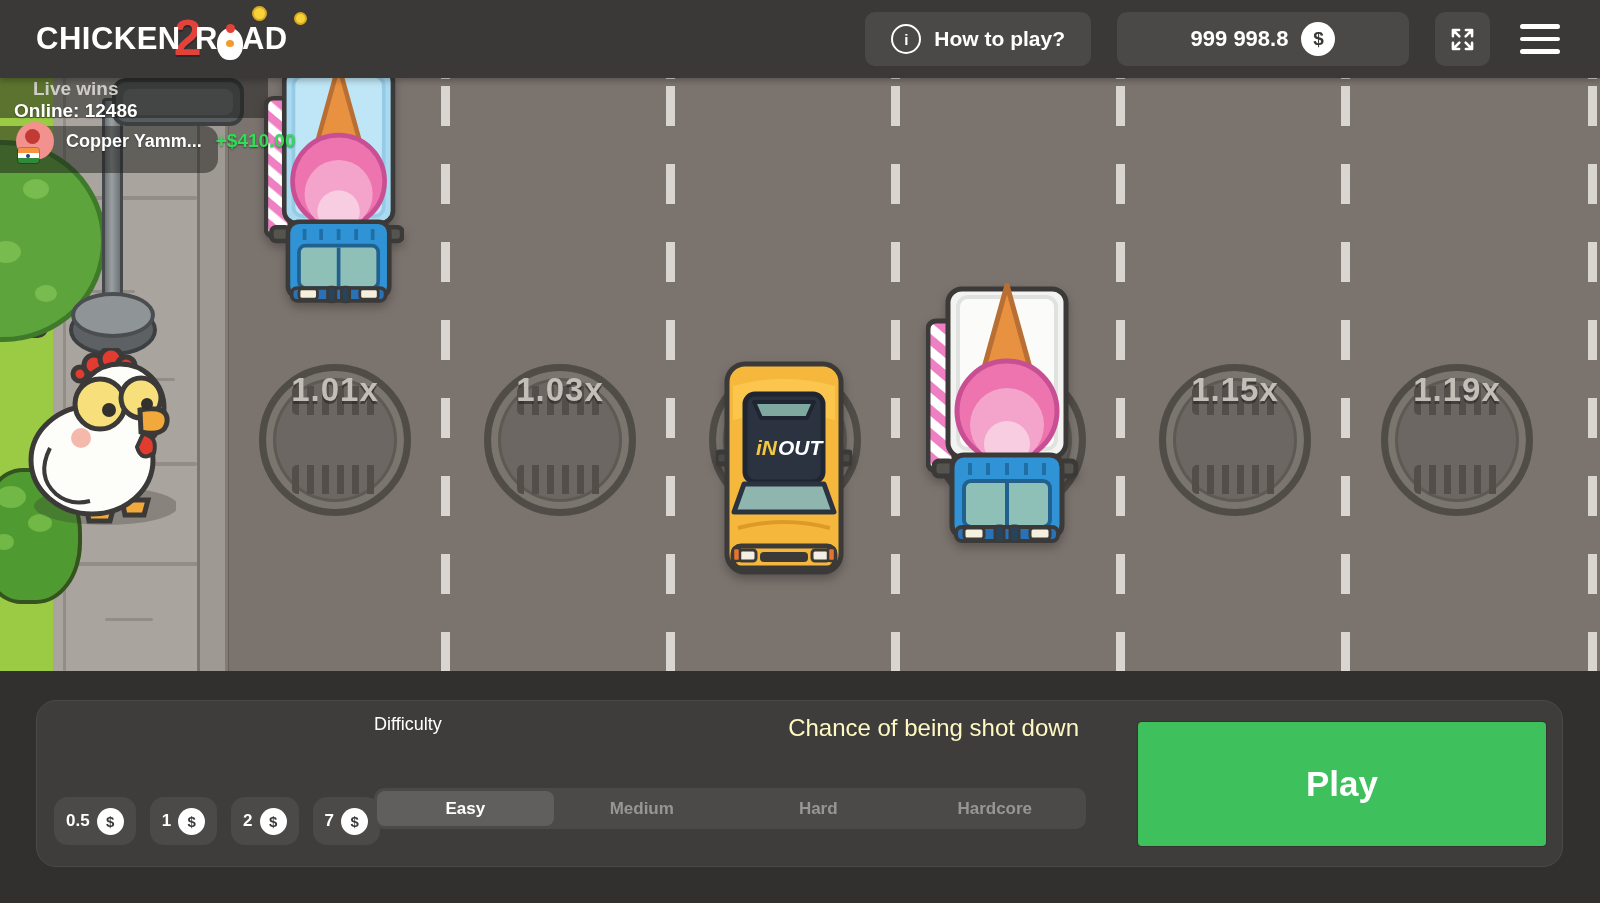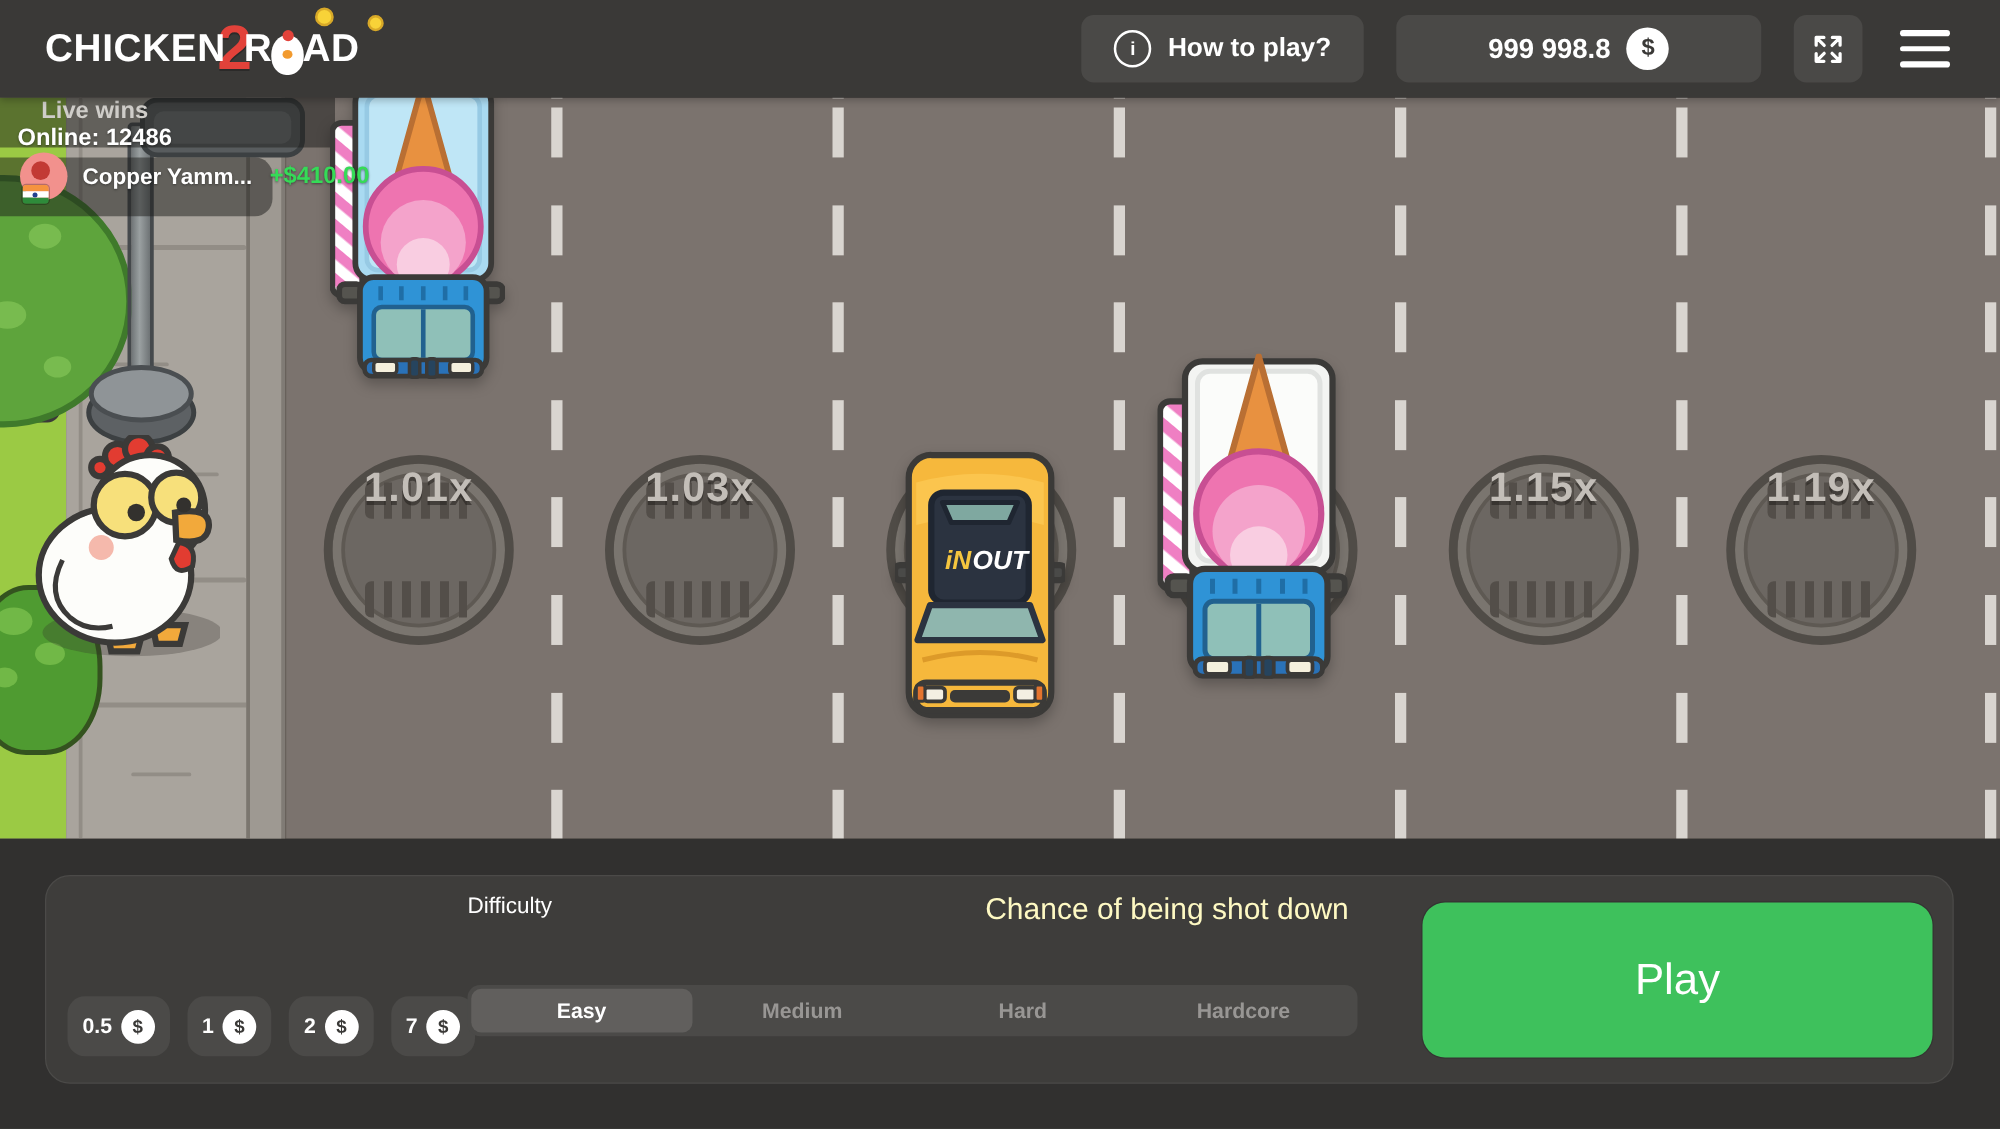--- a/index.html
+++ b/index.html
@@ -73,21 +73,21 @@
   .mm-btn{width:64px;height:42px;background:#5d5c5a;border:none;border-radius:9px;color:#fff;font-weight:800;font-size:15px;cursor:pointer;font-family:inherit;}
   .bet-value{flex:1;text-align:center;color:#fff;font-weight:700;font-size:19px;}
   .chips{position:absolute;left:17px;top:96px;display:flex;gap:14px;}
   .chip{height:48px;background:#4b4a48;border:none;border-radius:14px;color:#fff;font-weight:800;font-size:17px;display:flex;align-items:center;gap:7px;padding:0 12px;cursor:pointer;font-family:inherit;}
   .chip .coin{width:27px;height:27px;font-size:15px;}
   .diff-label{position:absolute;left:337px;top:13px;color:#fff;font-size:18px;font-weight:400;}
   .chance-label{position:absolute;top:13px;right:483px;color:#fef9c3;font-size:24px;}
   .tabs{position:absolute;left:337px;top:87px;width:712px;height:41px;background:#4b4a48;border-radius:10px;display:flex;padding:3px;box-sizing:border-box;}
   .tab{flex:1;border:none;background:transparent;border-radius:8px;color:#989694;font-weight:700;font-size:17px;cursor:pointer;font-family:inherit;}
   .tab.selected{background:#615f5d;color:#fff;}
-  .play-btn{position:absolute;left:1101px;top:21px;width:408px;height:124px;background:#3ec15c;border:none;border-radius:18px;color:#fff;font-weight:400;font-size:35px;cursor:pointer;font-family:inherit;box-shadow:0 0 0 1px rgba(0,0,0,.15);}
+  .play-btn{position:absolute;left:1101px;top:21px;width:408px;height:124px;background:#3ec15c;border:none;border-radius:4px;color:#fff;font-weight:700;font-size:35px;cursor:pointer;font-family:inherit;box-shadow:0 0 0 1px rgba(0,0,0,.15);}
 </style>
 </head>
 <body>
 
 <header class="topbar">
   <div class="logo">
     <span class="lgw">CHICKEN</span>
       <span class="lg2">2</span>
       <span class="lgw">R</span>
       <span class="egg"></span>

